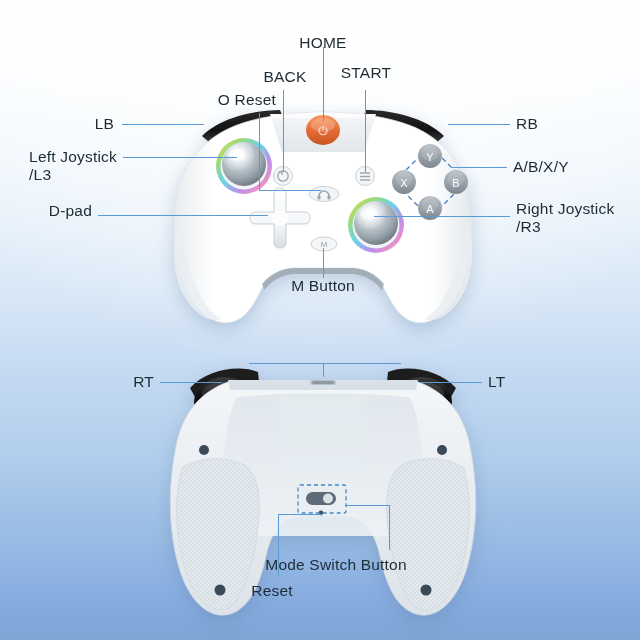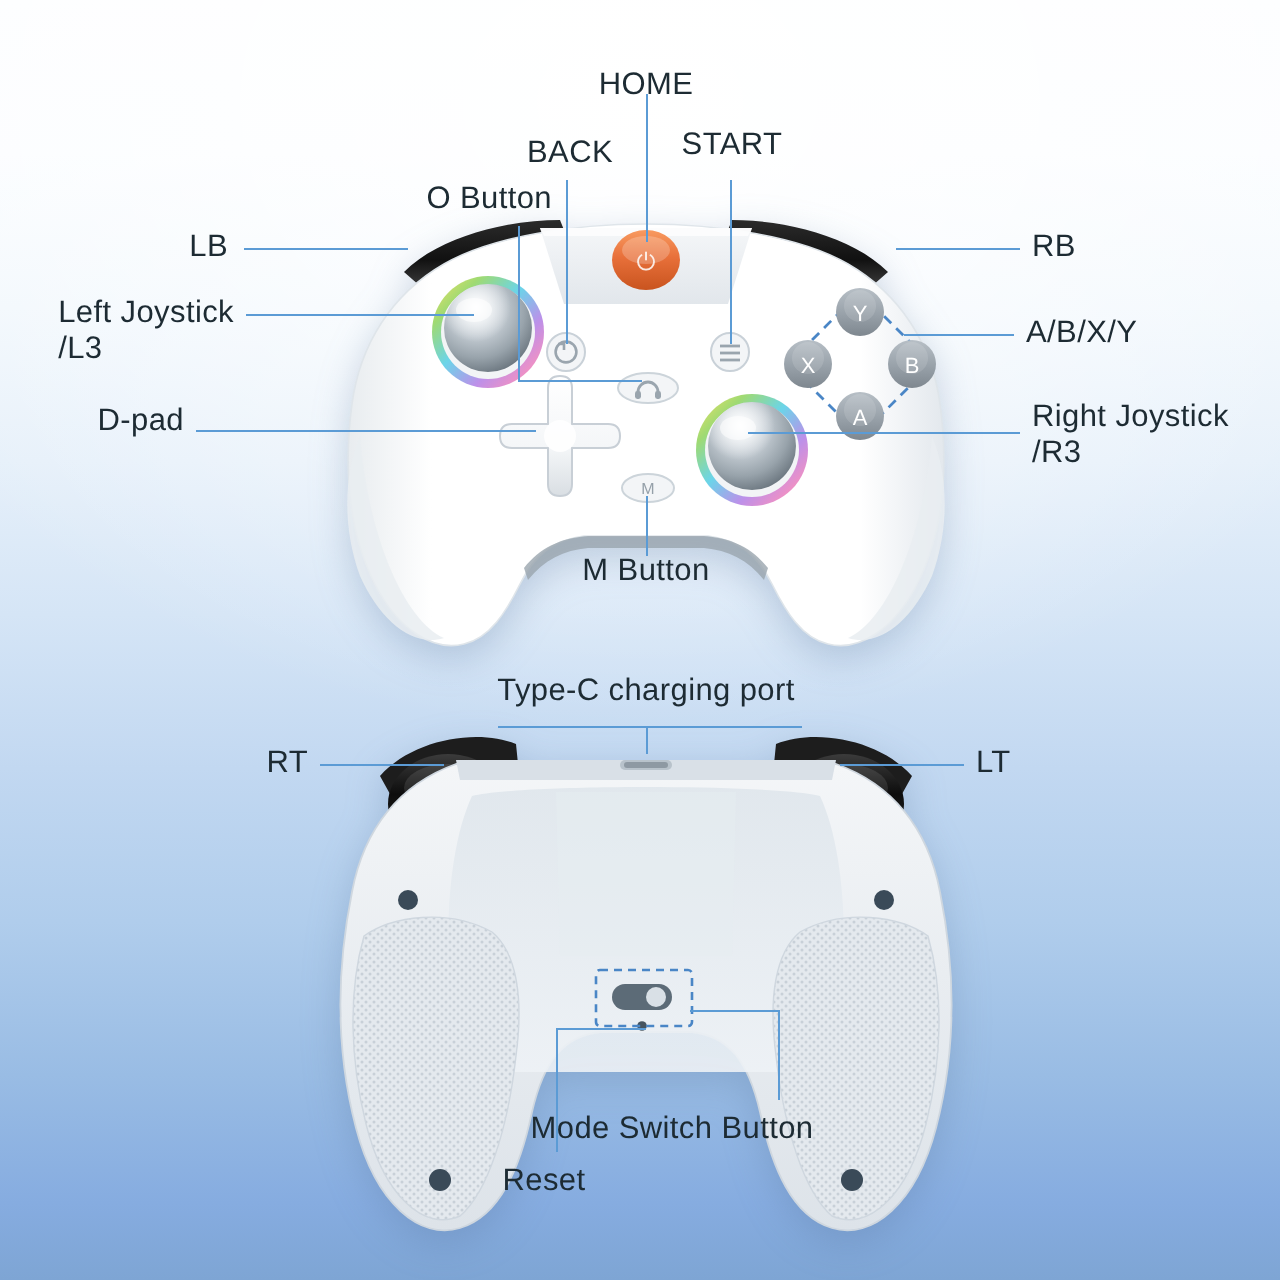--- a/index.html
+++ b/index.html
@@ -330,30 +330,29 @@
 
   <div class="ln lnh" style="left:345px;top:505px;width:45px;"></div>
   <div class="ln lnv" style="left:389px;top:505px;height:45px;"></div>
 
   <div class="ln lnh" style="left:278px;top:514px;width:45px;"></div>
   <div class="ln lnv" style="left:278px;top:514px;height:62px;"></div>
 
   <div class="lbl c" style="left:323px;top:20px;margin-top:14px;">HOME</div>
   <div class="lbl c" style="left:285px;top:68px;">BACK</div>
   <div class="lbl c" style="left:366px;top:64px;">START</div>
-  <div class="lbl r" style="left:276px;top:91px;">O Button</div>
+  <div class="lbl r" style="left:276px;top:91px;">O Reset</div>
   <div class="lbl r" style="left:114px;top:115px;">LB</div>
   <div class="lbl" style="left:516px;top:115px;text-align:right;">RB</div>
   <div class="lbl r" style="left:117px;top:148px;">Left Joystick
 /L3</div>
   <div class="lbl" style="left:513px;top:158px;">A/B/X/Y</div>
   <div class="lbl r" style="left:92px;top:202px;text-align:center;">D-pad</div>
   <div class="lbl" style="left:516px;top:200px;">Right Joystick
 /R3</div>
   <div class="lbl c" style="left:323px;top:277px;text-align:right;">M Button</div>
 
-  <div class="lbl c" style="left:323px;top:337px;">Type-C charging port</div>
   <div class="lbl r" style="left:154px;top:373px;">RT</div>
   <div class="lbl" style="left:488px;top:373px;">LT</div>
   <div class="lbl c" style="left:336px;top:556px;">Mode Switch Button</div>
   <div class="lbl c" style="left:272px;top:582px;">Reset</div>
 
 </div>
 
 </body></html>

